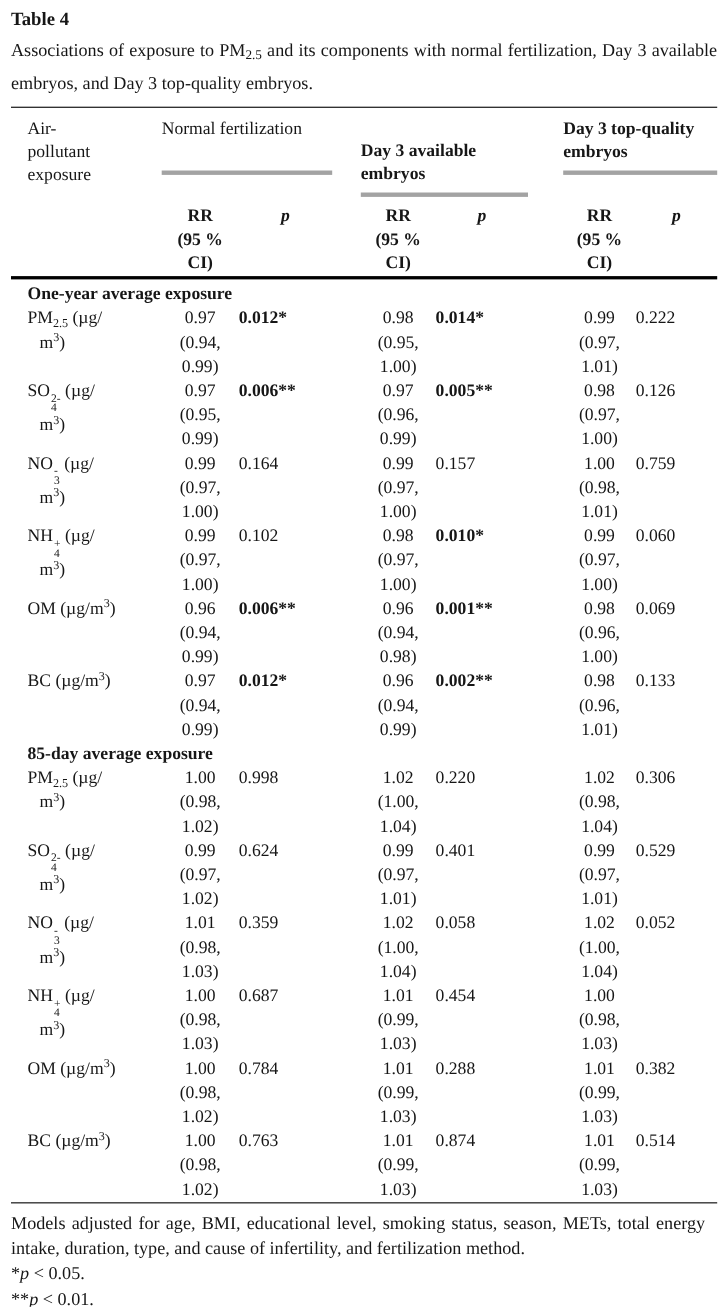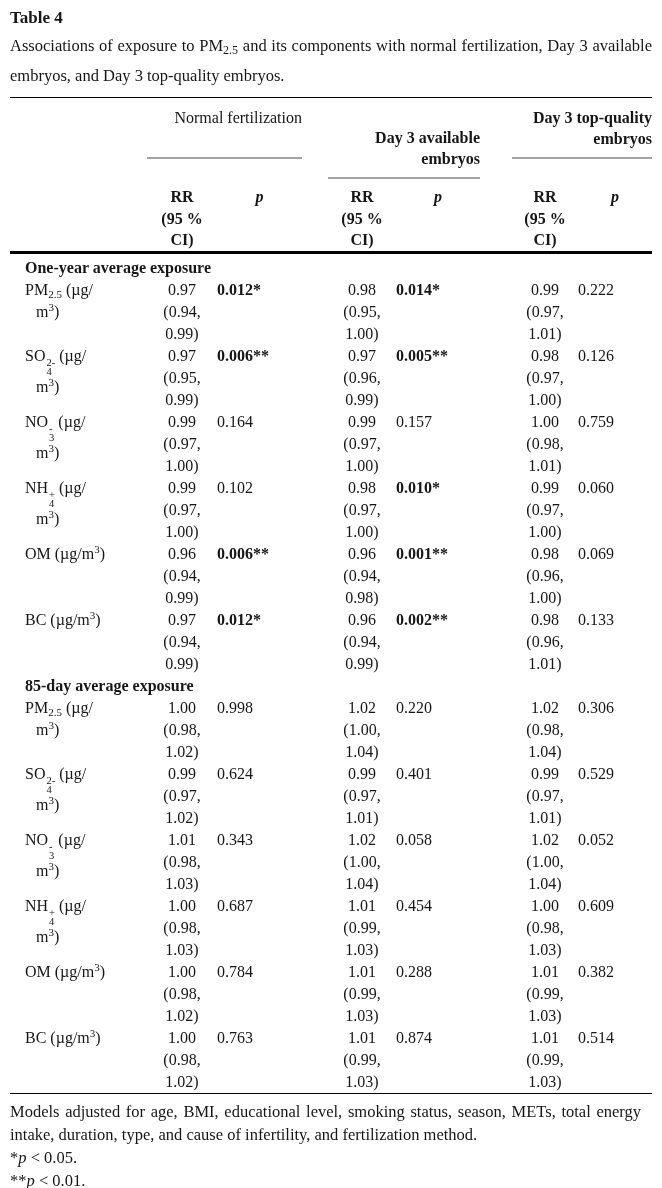--- a/index.html
+++ b/index.html
@@ -13,21 +13,21 @@
   .caption{font-size:16.5px;line-height:25px;text-align:justify;margin:4px 0 0 0;}
   .cap-sub{font-size:12px;vertical-align:-3px;}
   .rule{border:none;border-top:1.6px solid #000;margin:0;}
   .rule-top{margin-top:9px;}
   .rule-thick{border-top:3px solid #000;}
   .rule-bottom{border-top:1.6px solid #000;}
 
   .grid{display:grid;grid-template-columns:137px 70px 85px 26px 68px 84px 32px 66px 74px;}
   .header{padding-top:9px;}
   .hcol1{grid-column:1;grid-row:1 / span 2;padding-left:15px;font-size:16px;line-height:21px;}
-  .group{grid-row:1;text-align:right;border-bottom:2px solid #a3a3a3;
+  .group{grid-row:1;text-align:left;border-bottom:4px solid #a3a3a3;
          font-size:16px;line-height:21px;height:52px;box-sizing:border-box;}
   .g1{grid-column:2/4;}
   .g2{grid-column:5/7;margin-top:20px;}
   .g3{grid-column:8/10;}
   .subh{grid-row:2;padding-top:7px;text-align:center;font-weight:700;font-size:16px;line-height:21.5px;}
   .c2{grid-column:2;} .c3{grid-column:3;} .c5{grid-column:5;}
   .c6{grid-column:6;} .c8{grid-column:8;} .c9{grid-column:9;}
   .pith{font-style:italic;}
 
   .body-block{padding-top:3px;}
@@ -52,20 +52,25 @@
 
 <div class="page">
 
   <div class="title">Table 4</div>
 
   <p class="caption"><span>Associations of exposure to PM</span><sub class="cap-sub">2.5</sub><span> and its components with normal fertilization, Day 3 available embryos, and Day 3 top-quality embryos.</span></p>
 
   <hr class="rule rule-top">
 
   <div class="grid header">
+    <div class="hcol1">
+      <div>Air-</div>
+      <div>pollutant</div>
+      <div>exposure</div>
+    </div>
     <div class="group g1" style="font-weight: 400;">Normal fertilization</div>
     <div class="group g2" style="font-weight: 700;">Day 3 available embryos</div>
     <div class="group g3" style="font-weight: 700;">Day 3 top-quality embryos</div>
 
     <div class="subh c2">
       <div>RR</div>
       <div>(95 %</div>
       <div>CI)</div>
     </div>
     <div class="subh c3 pith">p</div>
@@ -316,21 +321,21 @@
               <span class="ion-sup">-</span>
               <span class="ion-sub">3</span>
             </span><span>&nbsp;(µg/</span></div>
           <div class="lab2"><span>m</span><sup class="fsup">3</sup><span>)</span></div>
         </div>
         <div class="cell rrcell">
           <div>1.01</div>
           <div>(0.98,</div>
           <div>1.03)</div>
         </div>
-        <div class="cell pcell">0.343</div>
+        <div class="cell pcell">0.359</div>
         <div class="cell gap"></div>
         <div class="cell rrcell">
           <div>1.02</div>
           <div>(1.00,</div>
           <div>1.04)</div>
         </div>
         <div class="cell pcell">0.058</div>
         <div class="cell gap"></div>
         <div class="cell rrcell">
           <div>1.02</div>
@@ -359,21 +364,20 @@
           <div>(0.99,</div>
           <div>1.03)</div>
         </div>
         <div class="cell pcell">0.454</div>
         <div class="cell gap"></div>
         <div class="cell rrcell">
           <div>1.00</div>
           <div>(0.98,</div>
           <div>1.03)</div>
         </div>
-        <div class="cell pcell">0.609</div>
       </div>
       <div class="grid drow">
         <div class="cell labcell">
           <div class="lab1"><span>OM</span><span>&nbsp;(µg/</span><span>m</span><sup class="fsup">3</sup><span>)</span></div>
         </div>
         <div class="cell rrcell">
           <div>1.00</div>
           <div>(0.98,</div>
           <div>1.02)</div>
         </div>

